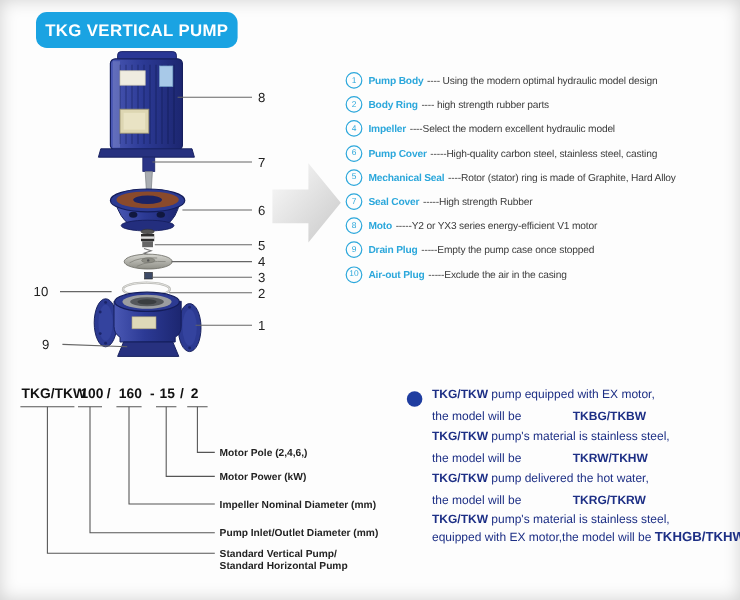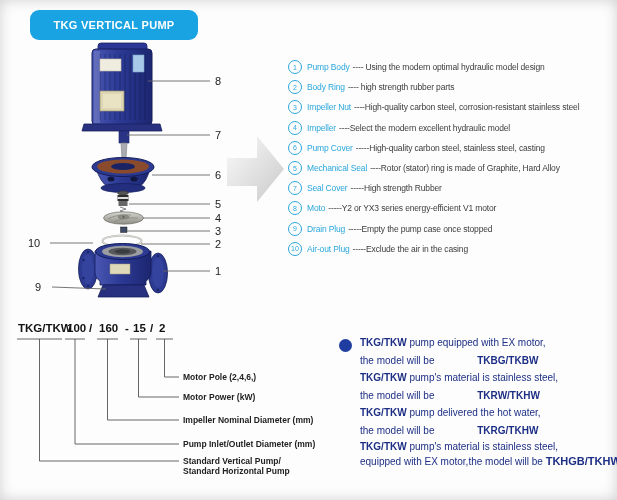--- a/index.html
+++ b/index.html
@@ -2,35 +2,35 @@
 <html><head>
 <meta charset="utf-8">
 <style>
   html,body{margin:0;padding:0;}
   body{font-family:"Liberation Sans",sans-serif;background:#e9e9e9;}
   #page{position:relative;width:617px;height:500px;background:#fdfdfd;overflow:hidden;
         box-shadow:inset 0 0 14px rgba(0,0,0,0.18);}
   
   .hdr{position:absolute;left:30px;top:10px;width:168px;height:30px;background:#1aa3e2;
        border-radius:9px;display:flex;align-items:center;justify-content:center;
-       color:#fff;font-weight:700;font-size:11px;letter-spacing:.3px;}
+       color:#fff;font-weight:700;font-size:14px;letter-spacing:.3px;}
   
   .plist{position:absolute;left:288px;top:57px;width:328px;}
   .pitem{display:flex;align-items:center;height:20.2px;gap:5px;white-space:nowrap;
          font-size:8.5px;letter-spacing:-.15px;color:#3c3c3c;}
   .pnum{width:12px;height:12px;border:1px solid #2ba7db;border-radius:50%;
         font-size:7px;display:inline-flex;align-items:center;justify-content:center;
         color:#2ba7db;flex:0 0 auto;letter-spacing:0;}
-  .pname{color:#2ba7db;margin-right:3px;}
+  .pname{color:#2ba7db;margin-right:3px;font-weight:bold;}
   
   .cnum{font-family:"Liberation Sans",sans-serif;font-size:11px;fill:#222;}
   .mcode{font-family:"Liberation Sans",sans-serif;font-size:11.5px;font-weight:700;fill:#111;}
   .mlabel{font-family:"Liberation Sans",sans-serif;font-size:8.5px;font-weight:600;fill:#222;}
   
-  .notes{position:absolute;left:338px;top:334px;width:278px;}
+  .notes{position:absolute;left:338px;top:321px;width:278px;}
   .bullet{position:absolute;left:1px;top:5px;width:13px;height:13px;border-radius:50%;
           background:#1f3da0;}
   .ntext{margin-left:22px;color:#1d2f85;font-size:10px;}
   .nline{line-height:17.6px;white-space:nowrap;}
   .nb{font-weight:700;}
   .nmodel{font-weight:600;margin-left:40px;}
   .nmodel-big{font-weight:700;font-size:11px;}
   svg{position:absolute;}
 </style>
 </head>
@@ -160,24 +160,20 @@
   <div class="plist">
     <div class="pitem">
       <span class="pnum">1</span>
       <span><span class="pname">Pump Body</span><span>---- Using the modern optimal hydraulic model design</span></span>
     </div>
     <div class="pitem">
       <span class="pnum">2</span>
       <span><span class="pname">Body Ring</span><span>---- high strength rubber parts</span></span>
     </div>
     <div class="pitem">
-      <span class="pnum">3</span>
-      <span><span class="pname">Impeller Nut</span><span>----High-quality carbon steel, corrosion-resistant stainless steel</span></span>
-    </div>
-    <div class="pitem">
       <span class="pnum">4</span>
       <span><span class="pname">Impeller</span><span>----Select the modern excellent hydraulic model</span></span>
     </div>
     <div class="pitem">
       <span class="pnum">6</span>
       <span><span class="pname">Pump Cover</span><span>-----High-quality carbon steel, stainless steel, casting</span></span>
     </div>
     <div class="pitem">
       <span class="pnum">5</span>
       <span><span class="pname">Mechanical Seal</span><span>----Rotor (stator) ring is made of Graphite, Hard Alloy</span></span>
@@ -237,21 +233,21 @@
       <div>
         <div class="nline"><span class="nb">TKG/TKW</span><span> pump equipped with EX motor,</span></div>
         <div class="nline"><span>the model will be </span><span class="nmodel">TKBG/TKBW</span></div>
       </div>
       <div>
         <div class="nline"><span class="nb">TKG/TKW</span><span> pump's material is stainless steel,</span></div>
         <div class="nline"><span>the model will be </span><span class="nmodel">TKRW/TKHW</span></div>
       </div>
       <div>
         <div class="nline"><span class="nb">TKG/TKW</span><span> pump delivered the hot water,</span></div>
-        <div class="nline"><span>the model will be </span><span class="nmodel">TKRG/TKHW</span></div>
+        <div class="nline"><span>the model will be </span><span class="nmodel">TKRG/TKRW</span></div>
       </div>
       <div>
         <div class="nline" style="line-height:14px;"><span class="nb">TKG/TKW</span><span> pump's material is stainless steel,</span></div>
         <div class="nline" style="line-height:14px;"><span>equipped with EX motor,the model will be </span><span class="nmodel-big">TKHGB/TKHWB</span></div>
       </div>
     </div>
   </div>
 
 </div>
 

